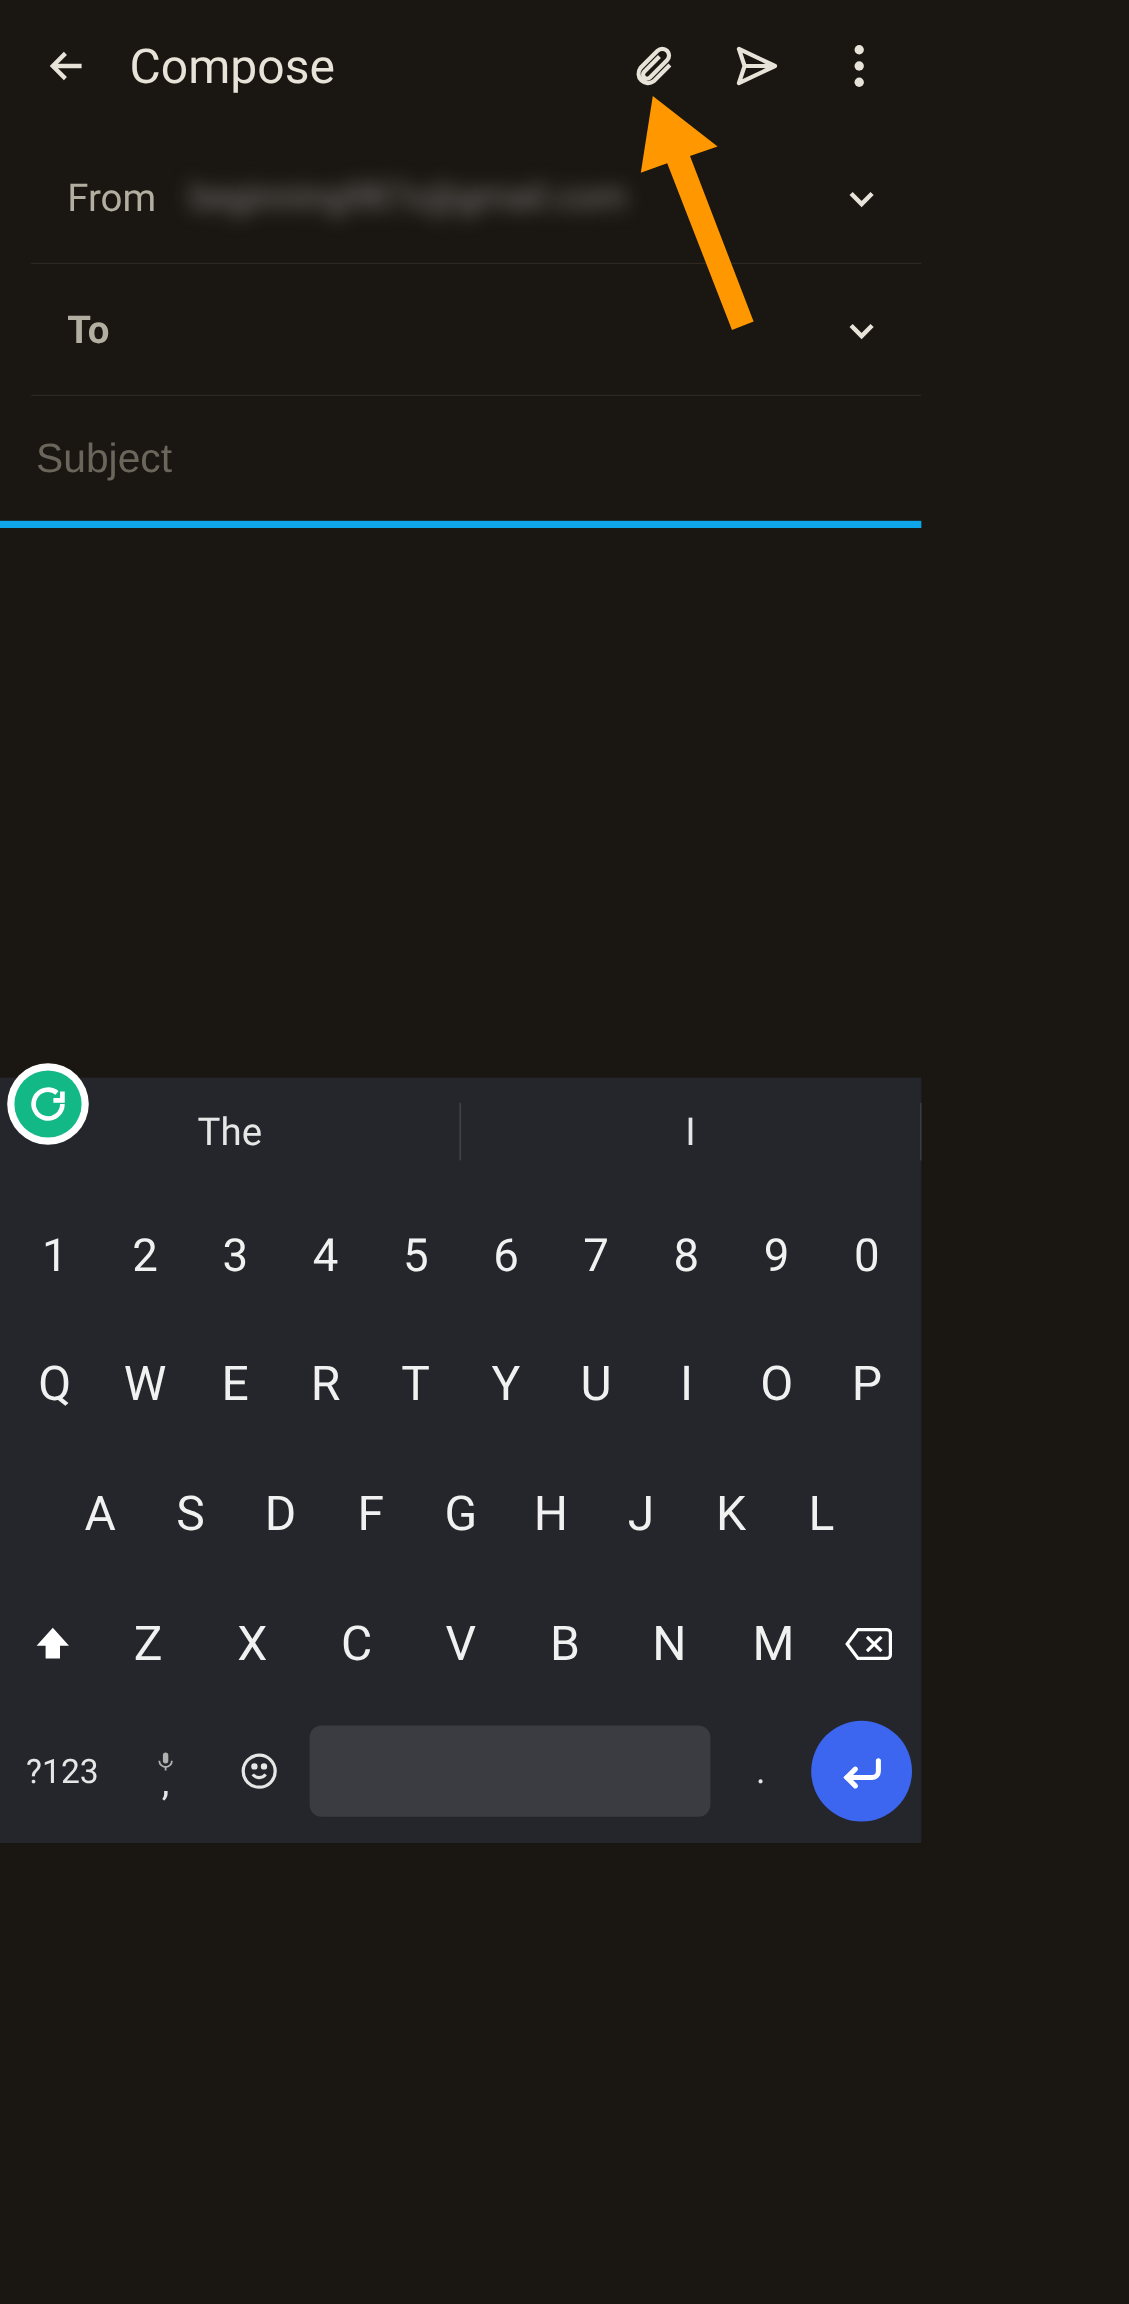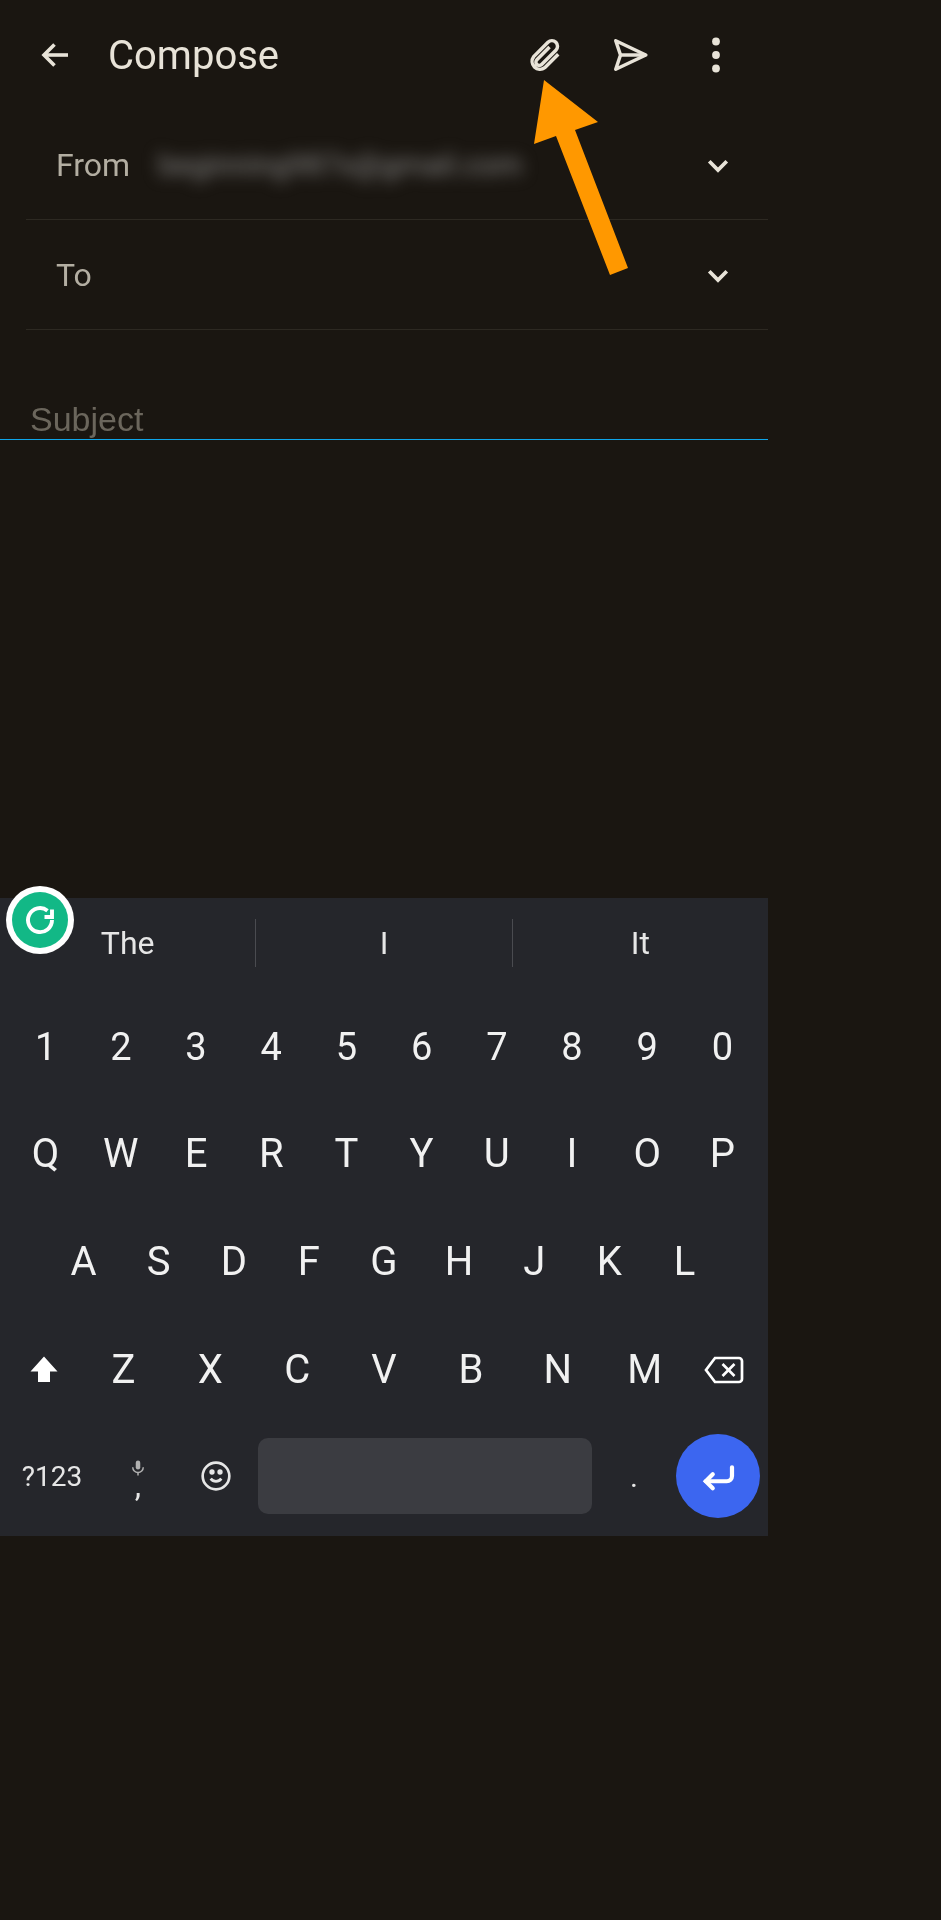--- a/index.html
+++ b/index.html
@@ -57,26 +57,26 @@
     color: #888;
     font-size: 30px;
     filter: blur(8px);
     overflow: hidden;
   }
   .chevron {
     color: #e8e3d8;
     width: 40px;
     display:flex; justify-content:center;
   }
-  .to-row .field-label { min-width: 50px; }
+  .to-row .field-label { min-width: 50px; font-weight: bold; }
   .to-input {
     flex:1; background:transparent; border:none; outline:none;
     font-size:32px; color:#e8e3d8;
   }
-  .subject-row { padding: 0 30px; height: 110px; display:flex; align-items:flex-end; border-bottom:1px solid #0ea5e9;}
+  .subject-row { padding: 0 30px; height: 110px; display:flex; align-items:center; border-bottom:6px solid #0ea5e9;}
   .subject-input {
     width:100%; background:transparent; border:none; outline:none;
     font-size: 34px; color:#e8e3d8;
   }
   .subject-input::placeholder { color:#6b665c; }
   .body-area {
     flex:1;
   }
 
   
@@ -244,21 +244,20 @@
         <svg width="36" height="36" viewBox="0 0 24 24" fill="none" stroke="#fff" stroke-width="2.6">
             <path d="M20 12a8 8 0 11-3-6.2"></path>
             <polyline points="20 5 20 10 15 10"></polyline>
           </svg>
       </div>
     </div>
     <div class="suggestion">The</div>
     <div class="sugg-div"></div>
     <div class="suggestion">I</div>
     <div class="sugg-div"></div>
-    <div class="suggestion">It</div>
   </div>
 
   <div class="key-rows">
     <div class="krow nums">
       <div class="key">1</div>
       <div class="key">2</div>
       <div class="key">3</div>
       <div class="key">4</div>
       <div class="key">5</div>
       <div class="key">6</div>

